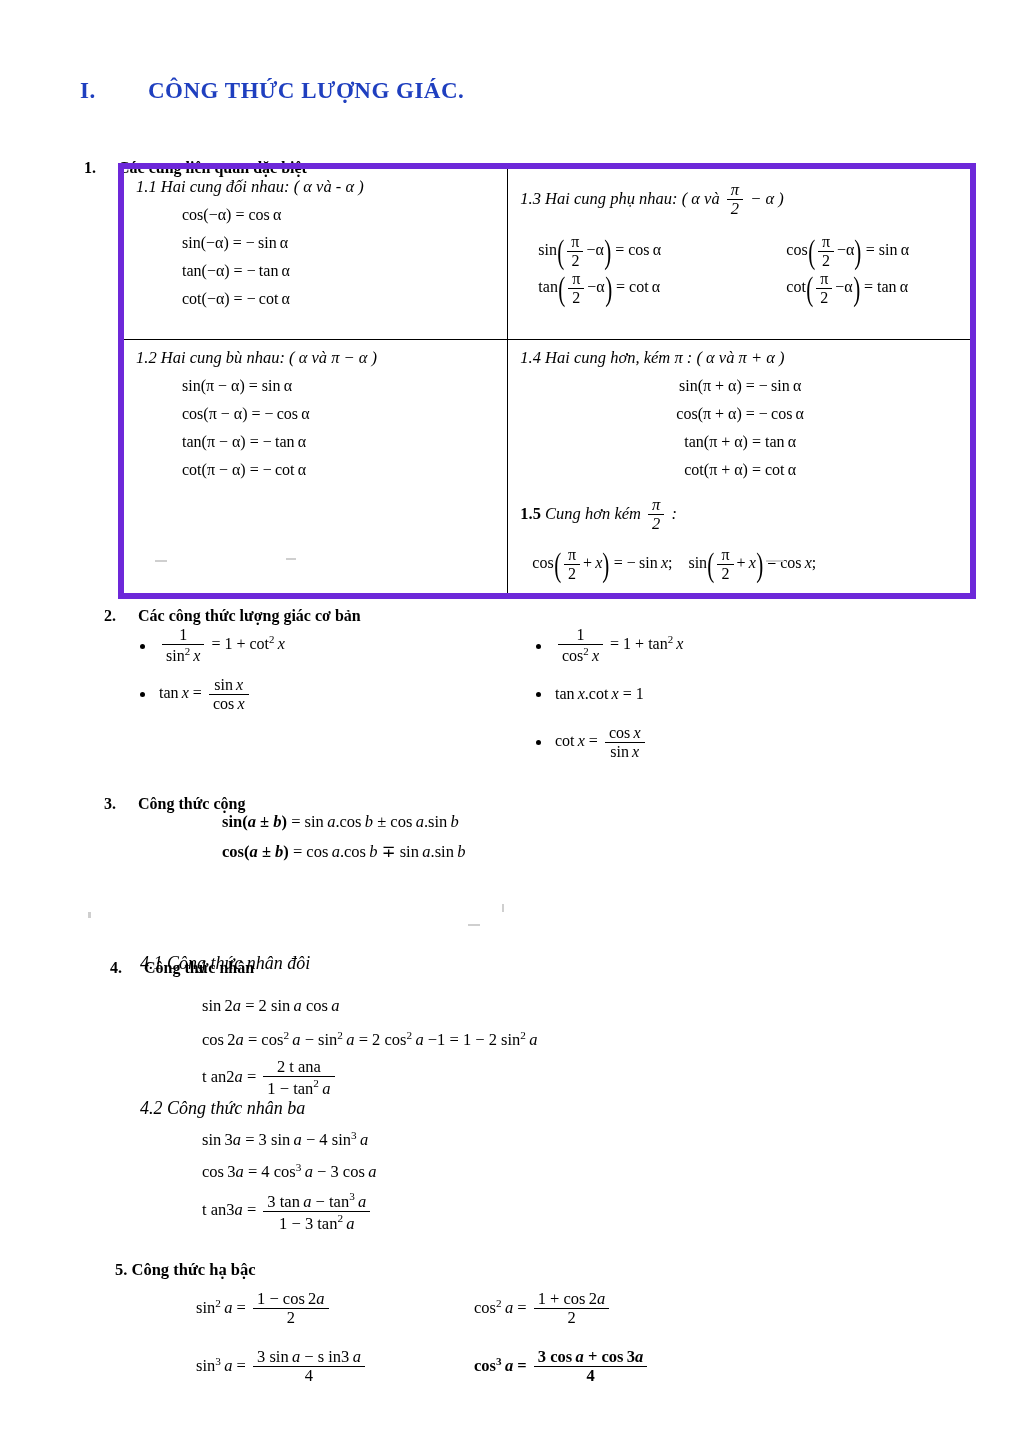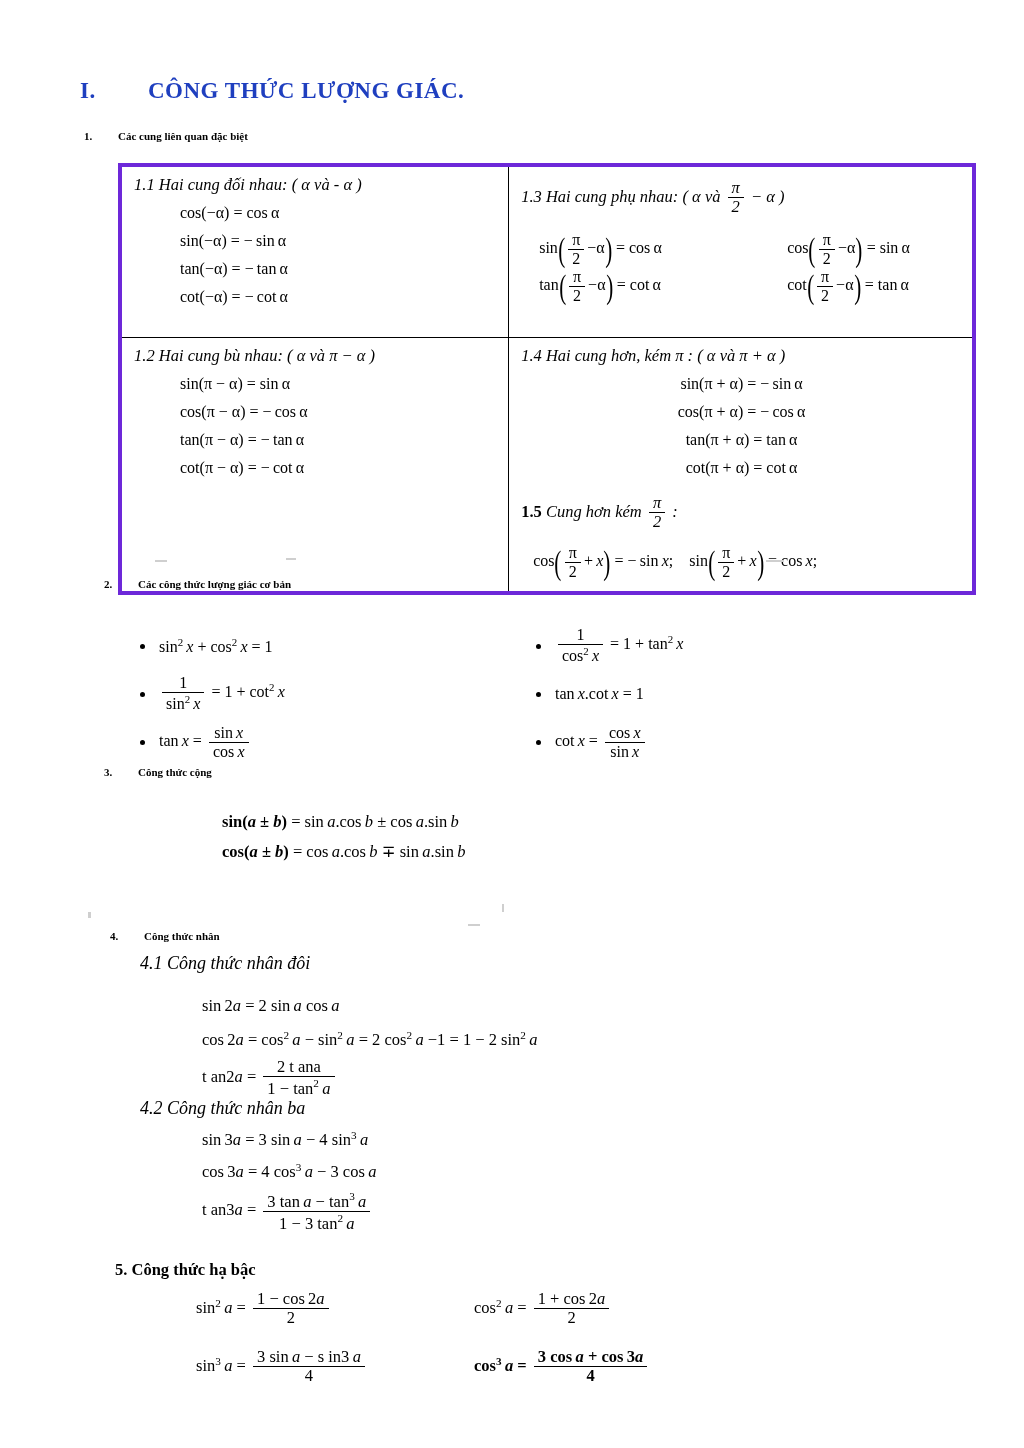--- a/index.html
+++ b/index.html
@@ -33,34 +33,35 @@
     letter-spacing: 0.5px;
   }
   .main-title .num {
     display: inline-block;
     width: 68px;
   }
   .sec-head {
     position: absolute;
     font-family: "Liberation Serif", serif;
     font-weight: bold;
-    font-size: 11px;
+    font-size: 16px;
     color: #000;
+    margin-top: 29px;
   }
   .sec-head .n {
     display: inline-block;
     width: 34px;
   }
   
   .arc-table {
     position: absolute;
     left: 118px;
     top: 163px;
     width: 858px;
-    border: 4px solid #6d28d9;
+    border: 6px solid #6d28d9;
     border-collapse: collapse;
     box-sizing: border-box;
   }
   .arc-table td {
     border: 1px solid #000;
     vertical-align: top;
     padding: 8px 10px 10px 12px;
   }
   .cell-title {
     font-style: italic;
@@ -231,24 +232,20 @@
   </tbody>
     </table>
 
   <div class="sec-head" style="left:104px; top:578px;">
     <span class="n">2.</span><span>Các công thức lượng giác cơ bản</span>
   </div>
 
   <div class="bullets" style="left:140px; top:622px; width:340px;">
     <div class="bul-row">
       <span class="bul"></span>
-      <span class="m">sin<sup class="s">2</sup> <i>x</i> + cos<sup class="s">2</sup> <i>x</i> = 1</span>
-    </div>
-    <div class="bul-row">
-      <span class="bul"></span>
       <span class="m"><span class="frac"><span class="nu">1</span><span class="de">sin<sup class="s">2</sup> <i>x</i></span></span> = 1 + cot<sup class="s">2</sup> <i>x</i></span>
     </div>
     <div class="bul-row">
       <span class="bul"></span>
       <span class="m">tan <i>x</i> = <span class="frac"><span class="nu">sin <i>x</i></span><span class="de">cos <i>x</i></span></span></span>
     </div>
   </div>
 
   <div class="bullets" style="left:536px; top:622px; width:360px;">
     <div class="bul-row">

